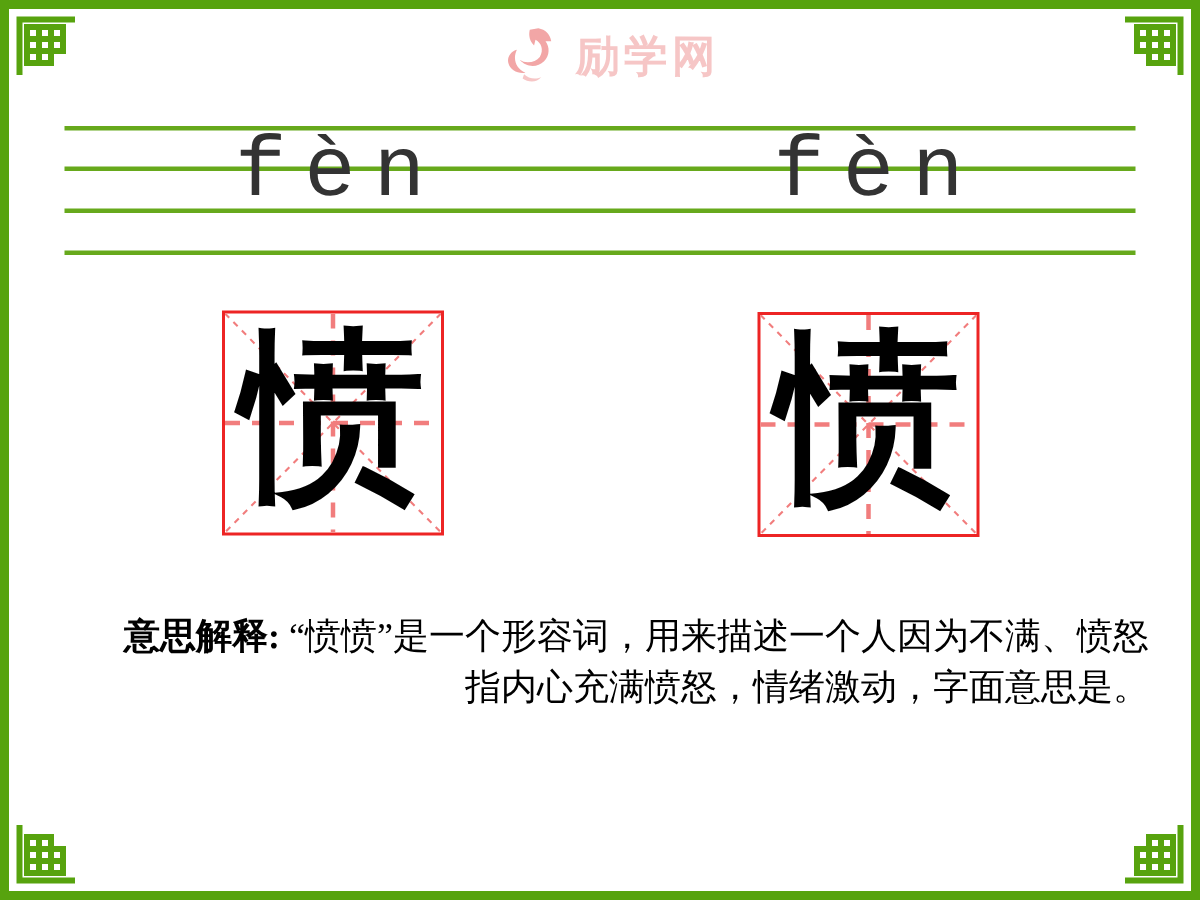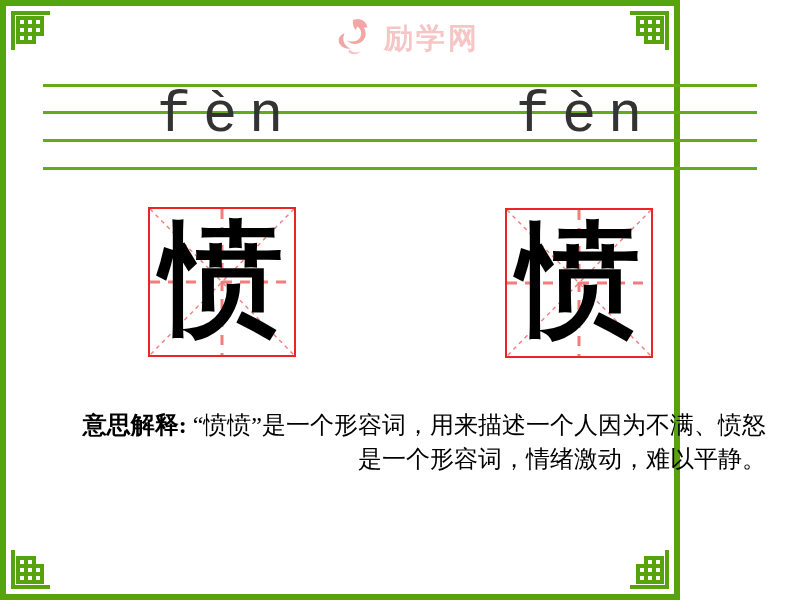--- a/index.html
+++ b/index.html
@@ -8,21 +8,21 @@
     --box-red:#ed2424;
     --guide-red:#f17d7d;
     --logo-pink:#f2a6a6;
     --logo-pink-light:#f6c6c6;
     --pinyin-gray:#333333;
     --text-black:#000000;
   }
   *{margin:0;padding:0;box-sizing:border-box;}
   html,body{width:800px;height:600px;overflow:hidden;background:#ffffff;
     font-family:"Liberation Serif","DejaVu Serif",serif;}
-  .stage{position:relative;width:680px;height:600px;background:#fff;}
+  .stage{position:relative;width:800px;height:600px;background:#fff;}
 
   
   .frame{position:absolute;inset:0;border:6px solid var(--frame-green);pointer-events:none;}
 
   
   .corner{position:absolute;width:46px;height:46px;}
   .corner svg{display:block;width:46px;height:46px;}
   .corner .orn{fill:none;stroke:var(--frame-green);stroke-width:4;}
   .corner.tl{top:5px;left:5px;}
   .corner.tr{top:5px;right:5px;transform:rotate(90deg);}
@@ -168,16 +168,16 @@
       <line class="mid" x1="0" y1="73" x2="144" y2="73"></line>
       <line class="mid" x1="72" y1="0" x2="72" y2="146"></line>
     </svg>
     <div class="hanzi">愤</div>
   </div>
 
   <div class="definition">
     <span class="def-line">
       <span class="def-label">意思解释:</span><span>“愤愤”是一个形容词，用来描述一个人因为不满、愤怒</span>
     </span>
-    <span class="def-line">是一个形容词，情绪激动，难以平静。</span>
+    <span class="def-line">指内心充满愤怒，情绪激动，字面意思是。</span>
   </div>
 
 </div>
 
 </body></html>

